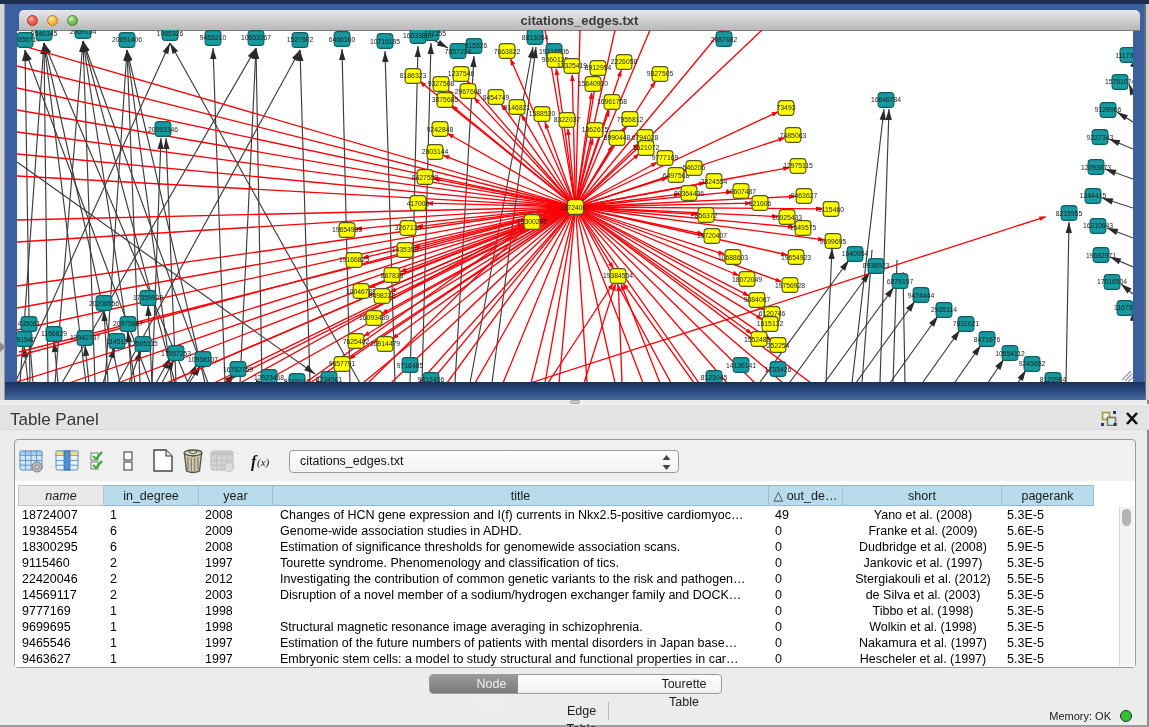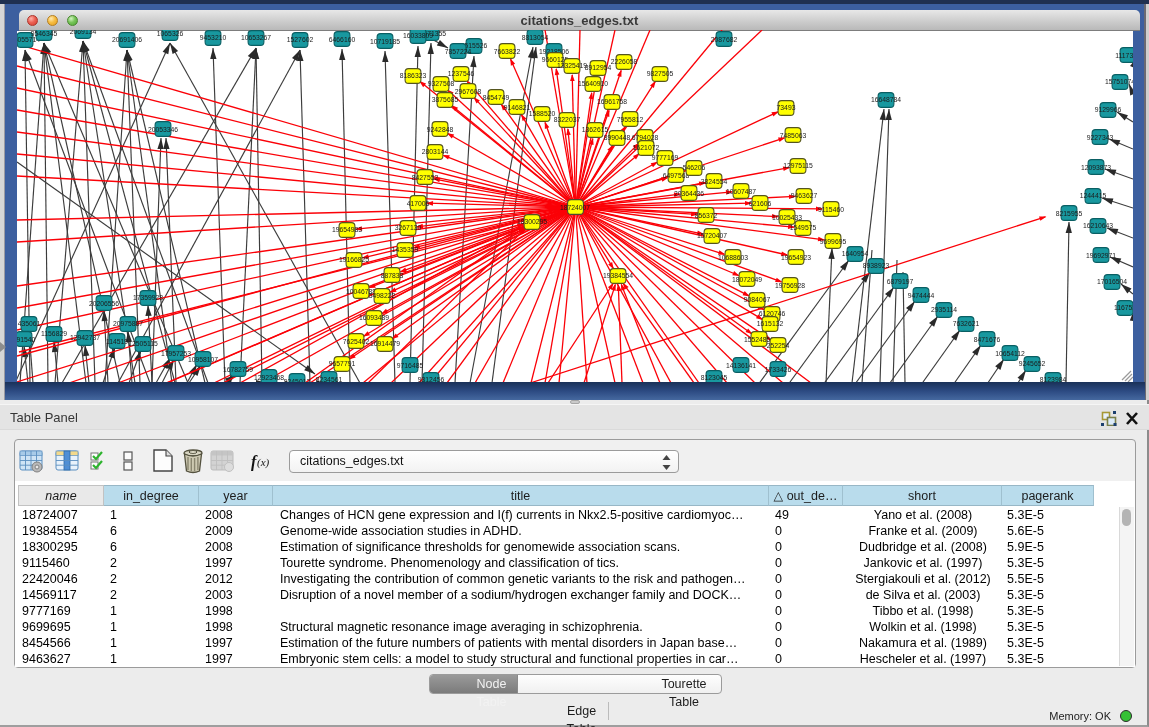--- a/index.html
+++ b/index.html
@@ -19,21 +19,21 @@
    border-radius:5px 5px 0 0; border-bottom:1px solid #7d7d7d; }
 #titlebar .tl { position:absolute; top:5px; width:11px; height:11px; border-radius:50%; }
 #title { width:100%; text-align:center; font-size:13px; font-weight:bold; color:#3a3a3a; line-height:21px; }
 #canvas { left:17px; top:31px; width:1116px; height:351px; background:#ffffff; }
 
 
 #panelbg { left:0; top:400px; width:1149px; height:327px; background:#ececec;
    border-right:2px solid #8c8c8c; border-bottom:2px solid #9e9e9e; }
 #ptitle { left:0; top:404px; width:1149px; height:26px; background:#e4e4e4;
    border-top:1px solid #f5f5f5; border-bottom:1px solid #dadada; }
-#ptitle span { position:absolute; left:10px; top:5px; font-size:13px; color:#363636; }
+#ptitle span { position:absolute; left:10px; top:5px; font-size:17px; color:#363636; }
 #innerpanel { left:14px; top:439px; width:1122px; height:229px; background:#f0f0f0;
    border:1px solid #9b9b9b; border-radius:4px; }
 #tablewhite { left:15px; top:481px; width:1120px; height:186px; background:#ffffff; }
 
 
 #combo { left:289px; top:450px; width:390px; height:23px; background:linear-gradient(#ffffff,#f2f2f2);
    border:1px solid #9b9b9b; border-radius:4px; font-size:12.5px; color:#111; }
 #combo .lbl { position:absolute; left:10px; top:3px; }
 
 
@@ -873,26 +873,26 @@
 <div class="trow" style="top:619px">
     <span class="c-name">9699695</span>
     <span class="c-deg">1</span>
     <span class="c-year">1998</span>
     <span class="c-title">Structural magnetic resonance image averaging in schizophrenia.</span>
     <span class="c-out">0</span>
     <span class="c-short">Wolkin et al. (1998)</span>
     <span class="c-pr">5.3E‑5</span>
   </div>
 <div class="trow" style="top:635px">
-    <span class="c-name">8454566</span>
+    <span class="c-name">9465546</span>
     <span class="c-deg">1</span>
     <span class="c-year">1997</span>
     <span class="c-title">Estimation of the future numbers of patients with mental disorders in Japan base…</span>
     <span class="c-out">0</span>
-    <span class="c-short">Nakamura et al. (1989)</span>
+    <span class="c-short">Nakamura et al. (1997)</span>
     <span class="c-pr">5.3E‑5</span>
   </div>
 <div class="trow" style="top:651px">
     <span class="c-name">9463627</span>
     <span class="c-deg">1</span>
     <span class="c-year">1997</span>
     <span class="c-title">Embryonic stem cells: a model to study structural and functional properties in car…</span>
     <span class="c-out">0</span>
     <span class="c-short">Hescheler et al. (1997)</span>
     <span class="c-pr">5.3E‑5</span>

